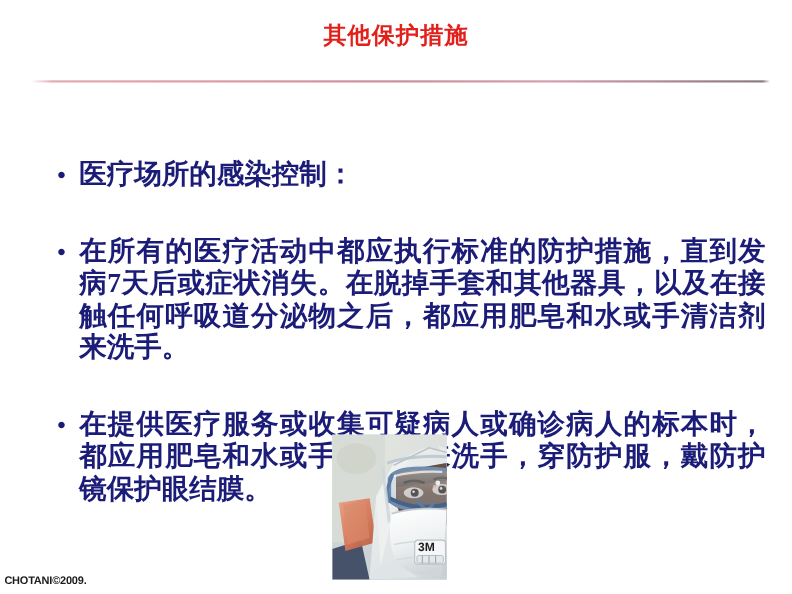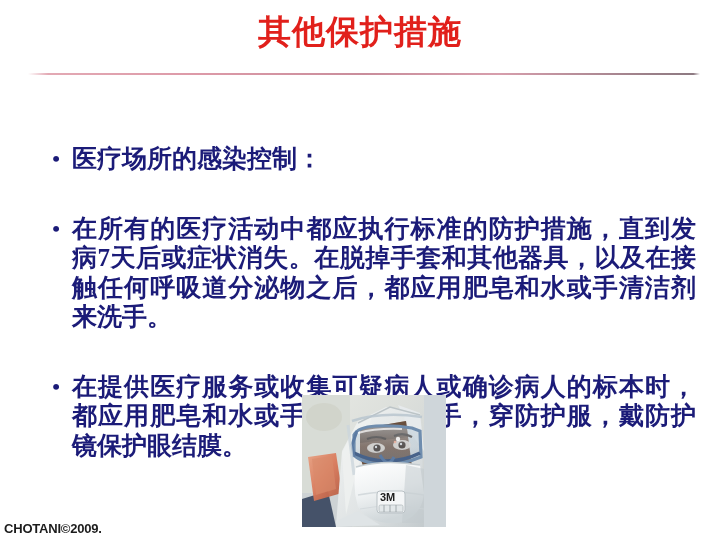--- a/index.html
+++ b/index.html
@@ -28,21 +28,21 @@
   
   .slide-title {
     position: absolute;
     left: 0;
     top: 12px;
     width: 720px;
     text-align: center;
     color: #e1201b;
     font-family: "Liberation Serif", "DejaVu Serif", serif;
     font-weight: bold;
-    font-size: 33px;
+    font-size: 21px;
     line-height: 40px;
     letter-spacing: 1px;
     white-space: nowrap;
   }
 
   
   .title-rule {
     position: absolute;
     left: 28px;
     top: 73px;
@@ -99,42 +99,42 @@
   
   .bullet-item.gap-above {
     margin-top: 9px;
   }
 
   
   .photo-frame {
     position: absolute;
     left: 302px;
     top: 395px;
-    width: 144px;
+    width: 104px;
     height: 132px;
     overflow: hidden;
     background: #cfd6da;
   }
   .photo-inner {
     position: absolute;
     left: 0;
     top: 0;
     width: 122px;
     height: 132px;
   }
 
   
   .footer-credit {
     position: absolute;
     left: 4px;
     bottom: 6px;
     color: #1c1c1c;
     font-family: "Liberation Sans", "DejaVu Sans", sans-serif;
     font-weight: bold;
-    font-size: 13px;
+    font-size: 10px;
     line-height: 10px;
     letter-spacing: -0.2px;
     white-space: nowrap;
   }
 </style>
 </head>
 <body>
 
 <div class="slide">
 

